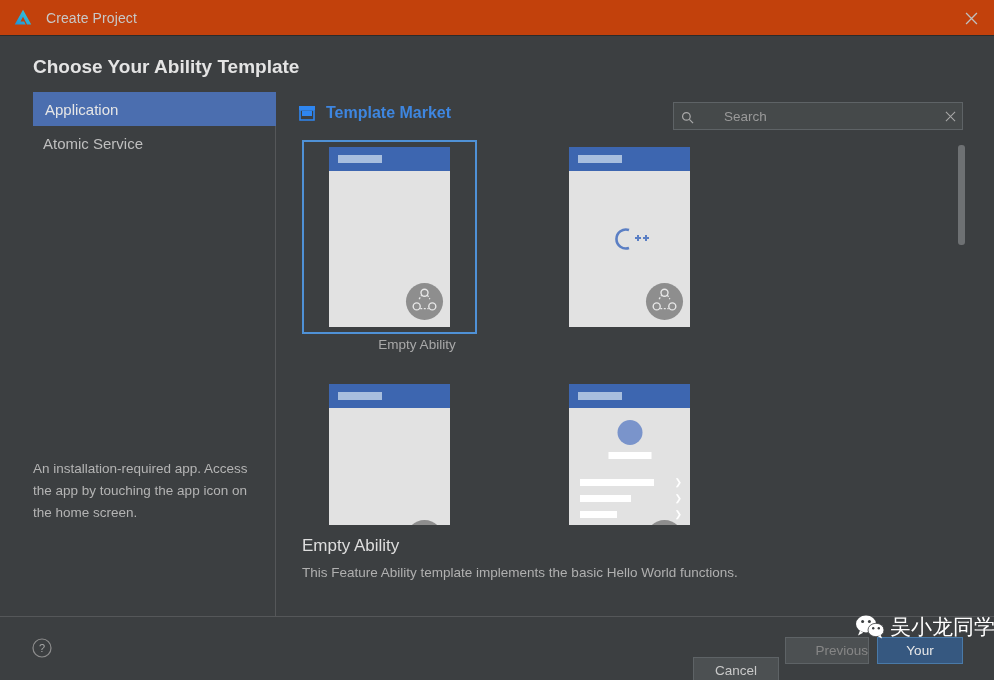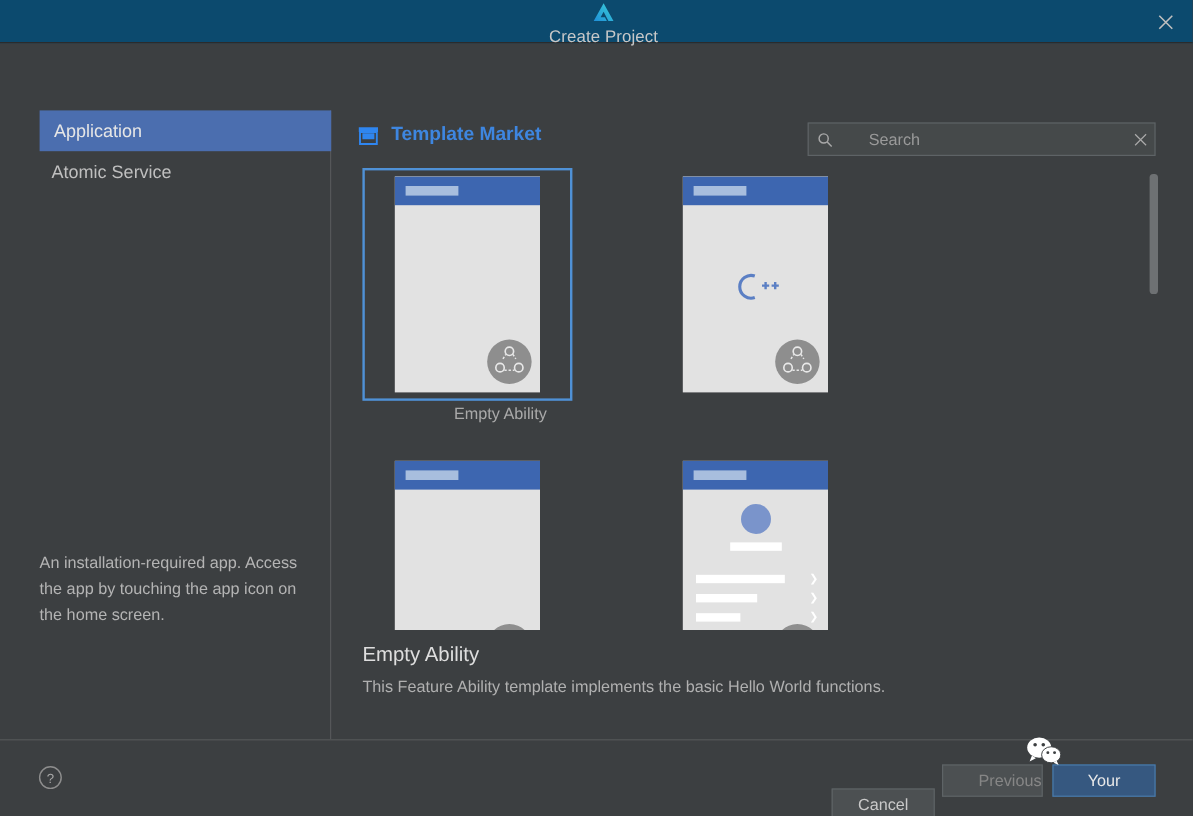--- a/index.html
+++ b/index.html
@@ -13,23 +13,23 @@
     position: relative;
     width: 994px; height: 680px;
     background: #3c3f41;
     color: #bbbbbb;
   }
 
   
   .titlebar {
     position: absolute; top: 0; left: 0;
     width: 994px; height: 36px;
-    background: #0c4a6e;
+    background: #c2410c;
     border-bottom: 1px solid #2b2b2b;
-    display: flex; align-items: center; flex-direction: column;
+    display: flex; align-items: center;
   }
   .tb-logo { width: 22px; height: 22px; margin-left: 12px; flex: none; }
   .tb-title {
     margin-left: 12px;
     font-size: 14px;
     color: #c8c8c8;
     letter-spacing: .1px;
   }
   .tb-close {
     position: absolute; right: 0; top: 0;
@@ -260,20 +260,21 @@
       </svg>
     </span>
     <span class="tb-title">Create Project</span>
     <div class="tb-close">
       <svg viewBox="0 0 12 12">
         <path d="M1 1 L11 11 M11 1 L1 11" stroke="#bfbfbf" stroke-width="1.2" fill="none"></path>
       </svg>
     </div>
   </div>
 
+  <div class="page-title">Choose Your Ability Template</div>
 
   <div class="sidebar">
     <div class="side-item selected">
       <span>Application</span>
     </div>
     <div class="side-item">
       <span>Atomic Service</span>
     </div>
     <div class="side-desc">
       <div class="blk">An installation-required app. Access the app by touching the app icon on the home screen.</div>
@@ -443,15 +444,16 @@
         <ellipse cx="11" cy="10" rx="10" ry="8.4" fill="#ffffff"></ellipse>
         <path d="M5 16.5 L3 21.5 L8.2 18.8 Z" fill="#ffffff"></path>
         <circle cx="7.6" cy="7.6" r="1.5" fill="#3c3f41"></circle>
         <circle cx="14.4" cy="7.6" r="1.5" fill="#3c3f41"></circle>
         <ellipse cx="21" cy="16" rx="8" ry="6.7" fill="#ffffff" stroke="#3c3f41" stroke-width="0.8"></ellipse>
         <path d="M25.5 20.8 L27.2 24.6 L23 22.6 Z" fill="#ffffff"></path>
         <circle cx="18.2" cy="14.2" r="1.2" fill="#3c3f41"></circle>
         <circle cx="23.8" cy="14.2" r="1.2" fill="#3c3f41"></circle>
       </svg>
     </span>
+    <span class="wm-text">吴小龙同学</span>
   </div>
 
 </div>
 
 </body></html>

